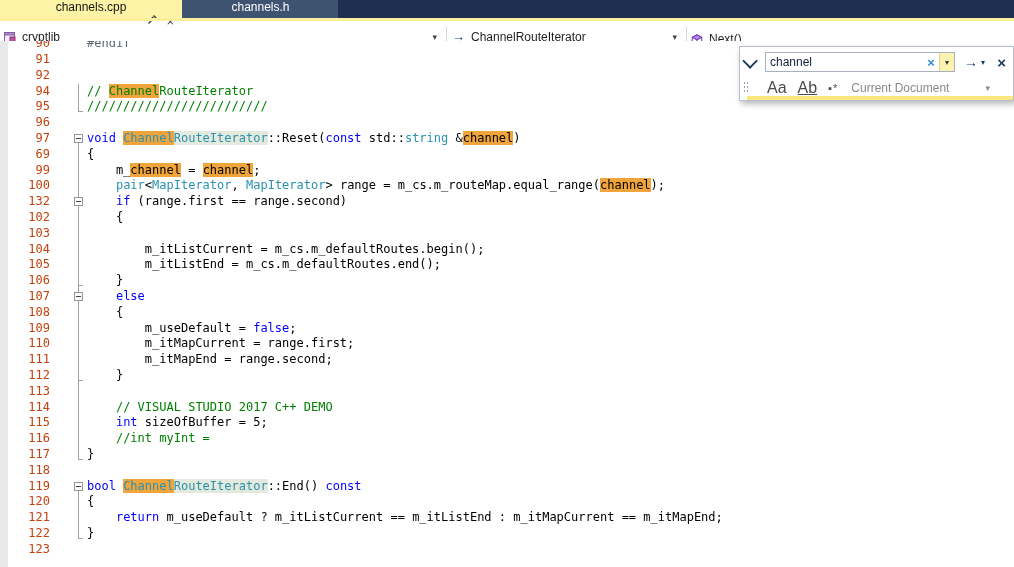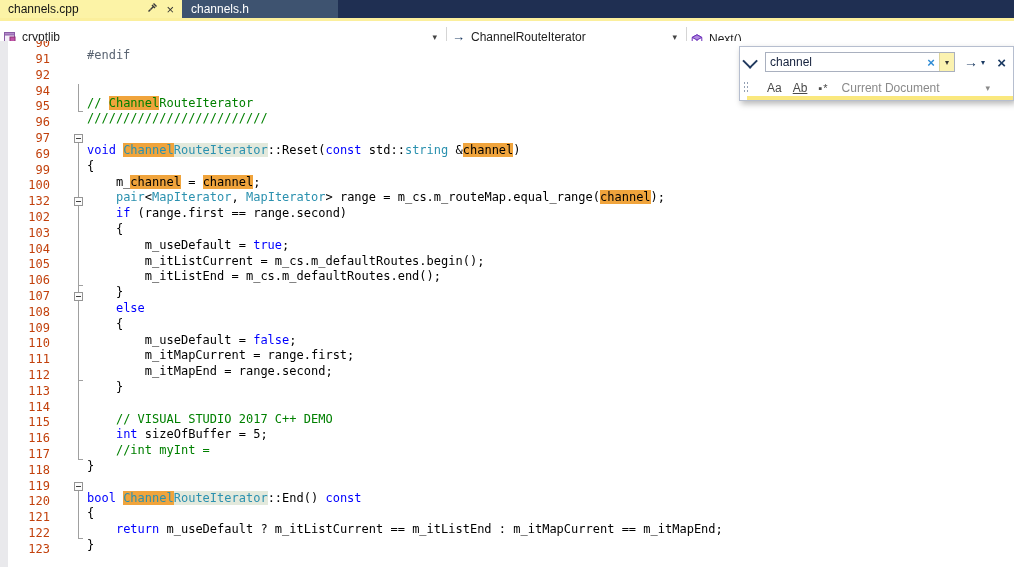--- a/index.html
+++ b/index.html
@@ -1,21 +1,21 @@
 <!DOCTYPE html>
 <html><head>
 <meta charset="utf-8">
 <style>
   html,body{margin:0;padding:0;background:#d6d6d6;}
   .window{position:relative;width:1014px;height:567px;background:#fff;overflow:hidden;
           font-family:"Liberation Sans",sans-serif;font-size:12px;color:#1e1e1e;}
 
   
   .tabbar{position:absolute;left:0;top:0;width:100%;height:18px;background:#1f2f52;display:flex;}
-  .tab{display:flex;align-items:center;height:18px;padding:0 8px;box-sizing:border-box;cursor:default;}
+  .tab{display:flex;align-items:center;height:18px;padding:0 8px;box-sizing:border-box;cursor:default;flex-direction:column;}
   .tab.active{width:182px;background:#fcf3a6;color:#141414;}
   .tab.inactive{width:156px;background:#3e5370;color:#ffffff;padding-left:9px;}
   .tab .lbl{white-space:nowrap;}
   .tab.active .lbl{flex:0 0 auto;}
   .tabicons{margin-left:auto;display:flex;align-items:center;gap:8px;}
   .pin{display:inline-block;}
   .tabclose{font-size:13px;line-height:1;color:#333;}
   .tab-underline{position:absolute;left:0;top:18px;width:100%;height:3px;background:#fbef9c;}
 
   
@@ -42,21 +42,21 @@
   .findinput{flex:1;border:none;outline:none;padding:0 4px;font-family:"Liberation Sans",sans-serif;
              font-size:12px;color:#14213d;min-width:0;background:transparent;}
   .findclear{width:16px;display:flex;align-items:center;justify-content:center;color:#2f8bd4;
              font-size:13px;font-weight:bold;}
   .findhist{width:14px;background:#fbf2b0;border-left:1px solid #ddd49a;display:flex;align-items:center;
             justify-content:center;font-size:8px;color:#333;}
   .findnext{margin-left:9px;color:#1c3b63;font-weight:bold;font-size:14px;line-height:1;}
   .findnextcaret{margin-left:3px;font-size:8px;color:#1c3b63;}
   .findclose{margin-left:auto;margin-right:2px;color:#1c3b63;font-size:15px;font-weight:bold;line-height:1;}
   .findrow2{display:flex;align-items:center;padding:6px 5px 0 27px;height:18px;color:#555;}
-  .fbtn{margin-right:11px;font-size:12px;color:#4a4a4a;white-space:nowrap;}
+  .fbtn{margin-right:11px;font-size:16px;color:#4a4a4a;white-space:nowrap;}
   .fbtn.ww{text-decoration:underline;}
   .fbtn.rx{font-size:11px;letter-spacing:1px;}
   .scopelbl{color:#8a8a8a;margin-left:2px;white-space:nowrap;}
   .scopecaret{margin-left:auto;margin-right:18px;font-size:9px;color:#8a8a8a;}
   .findgrip{position:absolute;left:3px;bottom:7px;width:6px;height:12px;
             background-image:radial-gradient(circle,#93a0b4 1px,transparent 1.1px);
             background-size:3px 4px;}
   .findyellow{position:absolute;left:7px;right:0;bottom:0;height:4px;background:#fae87e;}
 
   
@@ -68,21 +68,21 @@
   .num{margin-left:2px;width:48px;text-align:right;color:#c2410c;flex:0 0 auto;}
   .fold{width:37px;position:relative;flex:0 0 auto;}
   .vline{position:absolute;left:28px;width:1px;background:#a0a0a0;}
   .vline.full{top:0;bottom:0;}
   .vline.upper{top:0;height:13px;}
   .vline.stub{top:12px;bottom:0;}
   .htick{position:absolute;left:28px;top:12px;width:5px;height:1px;background:#a0a0a0;}
   .foldbox{position:absolute;left:24px;top:3px;width:9px;height:9px;background:#fcfcfc;
            border:1px solid #959595;box-sizing:border-box;}
   .foldbox::after{content:"";position:absolute;left:1px;right:1px;top:3px;height:1px;background:#424242;}
-  .codetext{white-space:pre;color:#000;margin-top:12px;}
+  .codetext{white-space:pre;color:#000;}
   .codetext .k{color:#0000ff;}
   .codetext .ty{color:#2b91af;}
   .codetext .cm{color:#008000;}
   .codetext .pp{color:#5a6472;}
   .codetext .hf{background:#f0a43c;}
   .codetext .hr{background:#e3e9dc;}
 </style>
 </head>
 <body>
 
@@ -220,21 +220,20 @@
           <div class="fold">
             <div class="vline full"></div>
           </div>
           <div class="codetext"><span>    {</span></div>
         </div>
         <div class="row">
           <div class="num">103</div>
           <div class="fold">
             <div class="vline full"></div>
           </div>
-          <div class="codetext"><span>        m_useDefault = </span><span class="k">true</span><span>;</span></div>
         </div>
         <div class="row">
           <div class="num">104</div>
           <div class="fold">
             <div class="vline full"></div>
           </div>
           <div class="codetext"><span>        m_itListCurrent = m_cs.m_defaultRoutes.begin();</span></div>
         </div>
         <div class="row">
           <div class="num">105</div>

